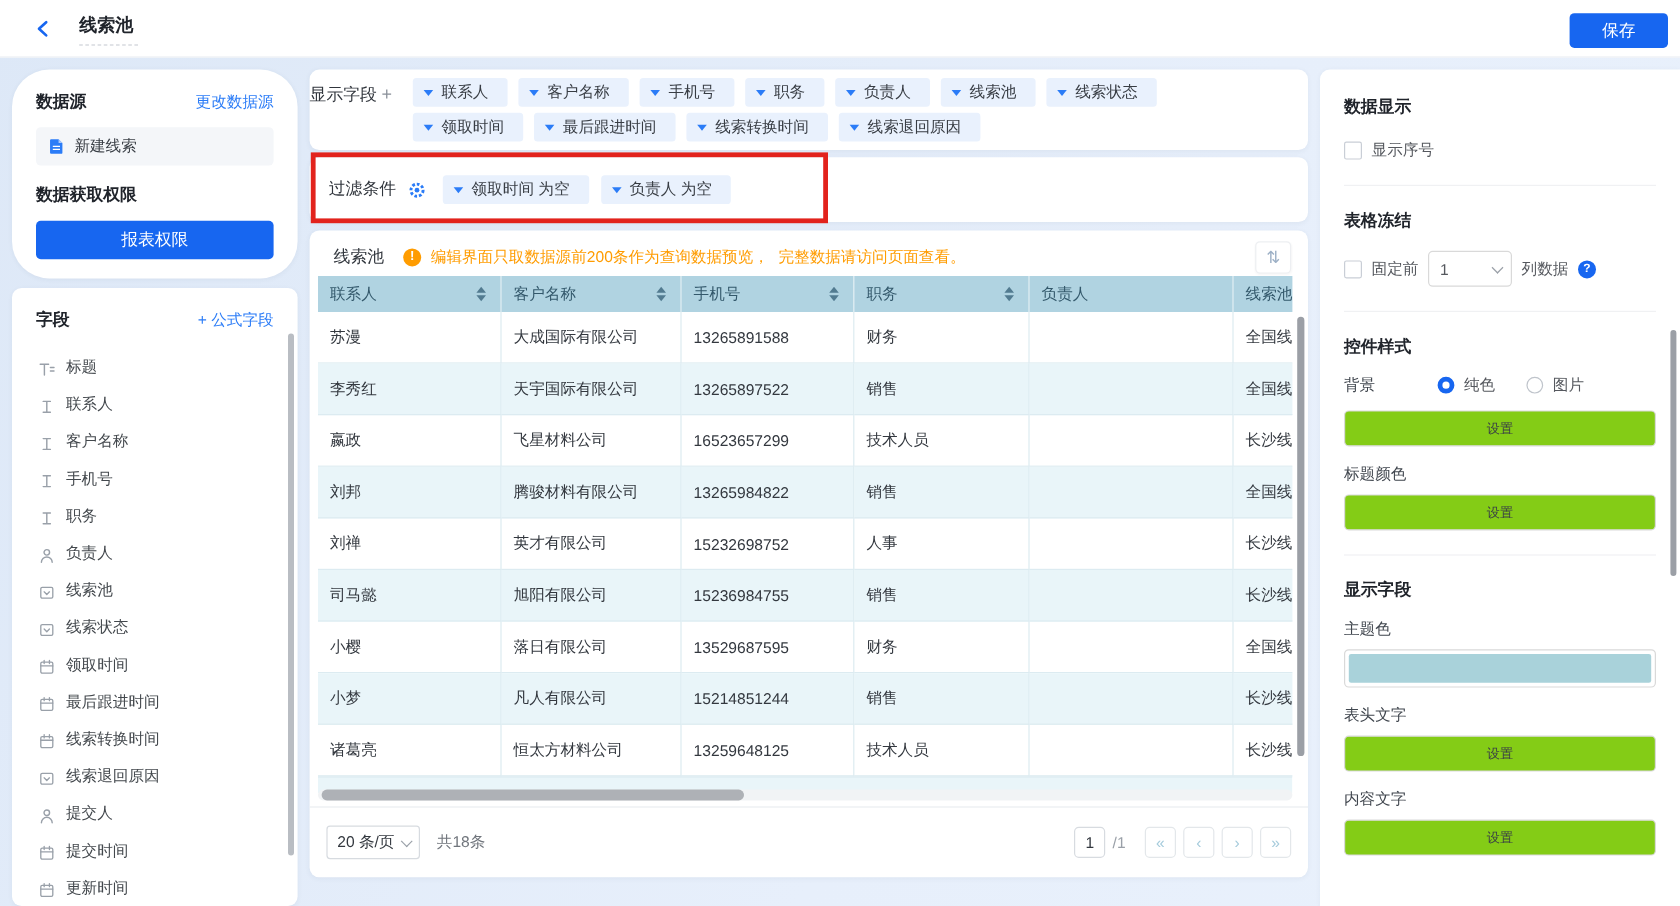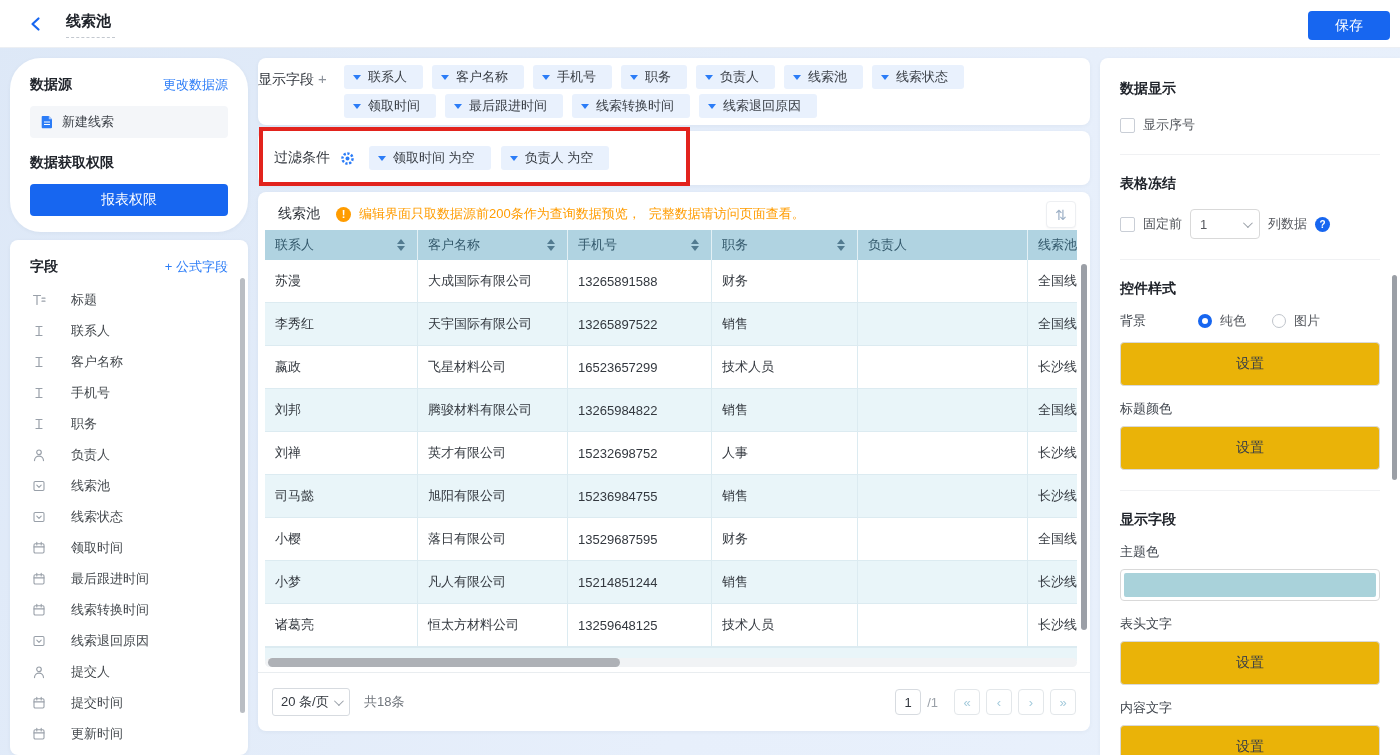--- a/index.html
+++ b/index.html
@@ -24,21 +24,21 @@
   .sec-title { font-size:14px; font-weight:700; color:#20242b; }
   .blue-link { font-size:13px; color:#2b7cf7; cursor:pointer; }
   .ds-item { margin-top:12px; height:32px; background:#f4f6f9; border-radius:4px; display:flex; align-items:center;
              gap:8px; padding:0 10px; color:#3a3f46; cursor:pointer; }
   .perm-title { margin-top:16px; font-size:14px; font-weight:700; color:#20242b; }
   .perm-btn { margin-top:12px; width:100%; height:32px; background:#1766f0; color:#fff; font-size:14px;
               border:none; border-radius:4px; cursor:pointer; }
 
   .left2 { left:10px; top:240px; width:238px; height:515px; padding:18px 20px; overflow:hidden; }
   .field-list { margin-top:8px; }
-  .field-item { height:31px; display:flex; align-items:center; gap:25px; color:#43484d; cursor:pointer; padding-left:2px; }
+  .field-item { height:31px; display:flex; align-items:flex-end; gap:9px; color:#43484d; cursor:pointer; padding-left:2px; }
   .field-item svg { width:14px; height:14px; color:#99a0a9; flex:none; }
 
   .v-thumb { position:absolute; background:#b9bdc3; border-radius:3px; }
 
   
   .m-display { left:258px; top:58px; width:832px; height:67px; padding:7px 0; display:flex; }
   .m-label { width:86px; padding-top:5px; color:#30353c; font-size:14px; flex:none; }
   .m-label .plus { color:#8a9099; font-size:15px; margin-left:4px; cursor:pointer; }
   .chip-rows { display:flex; flex-direction:column; gap:5px; }
   .chip-row { display:flex; gap:9px; }
@@ -105,22 +105,22 @@
   .rp-sel { width:70px; height:30px; border:1px solid #d9d9d9; border-radius:4px; display:flex; align-items:center;
             justify-content:space-between; padding:0 9px; color:#55585e; cursor:pointer; background:#fff; }
   .help-ic { width:15px; height:15px; border-radius:50%; background:#1766f0; color:#fff; font-size:10px; font-weight:700;
              display:flex; align-items:center; justify-content:center; cursor:pointer; }
   .divider { border:none; border-top:1px solid #f0f1f3; margin:20px 0; }
   .radio { width:14px; height:14px; border-radius:50%; background:#fff; flex:none; cursor:pointer; }
   .radio.on { border:4.5px solid #1766f0; }
   .radio.off { border:1px solid #bfc4cb; }
   .rlabel { margin-right:18px; }
   .bg-label { width:70px; color:#40464e; }
-  .set-btn { width:100%; height:44px; border:1px solid #d9d9d9; border-radius:4px; background:#eab308; color:#3a3f46;
-             font-size:14px; cursor:pointer; }
+  .set-btn { width:100%; height:30px; border:1px solid #d9d9d9; border-radius:4px; background:#84cc16; color:#3a3f46;
+             font-size:11px; cursor:pointer; }
   .sub-label { color:#40464e; }
   .swatch { width:100%; height:32px; border:1px solid #d9d9d9; border-radius:4px; padding:3px; }
   .swatch-in { width:100%; height:100%; border-radius:2px; }
   .rp-thumb { position:absolute; right:3px; top:217px; width:5px; height:205px; background:#9b9fa6; border-radius:3px; cursor:pointer; }
 </style>
 </head>
 <body>
 
 <div class="topbar">
   <span class="back-btn">

